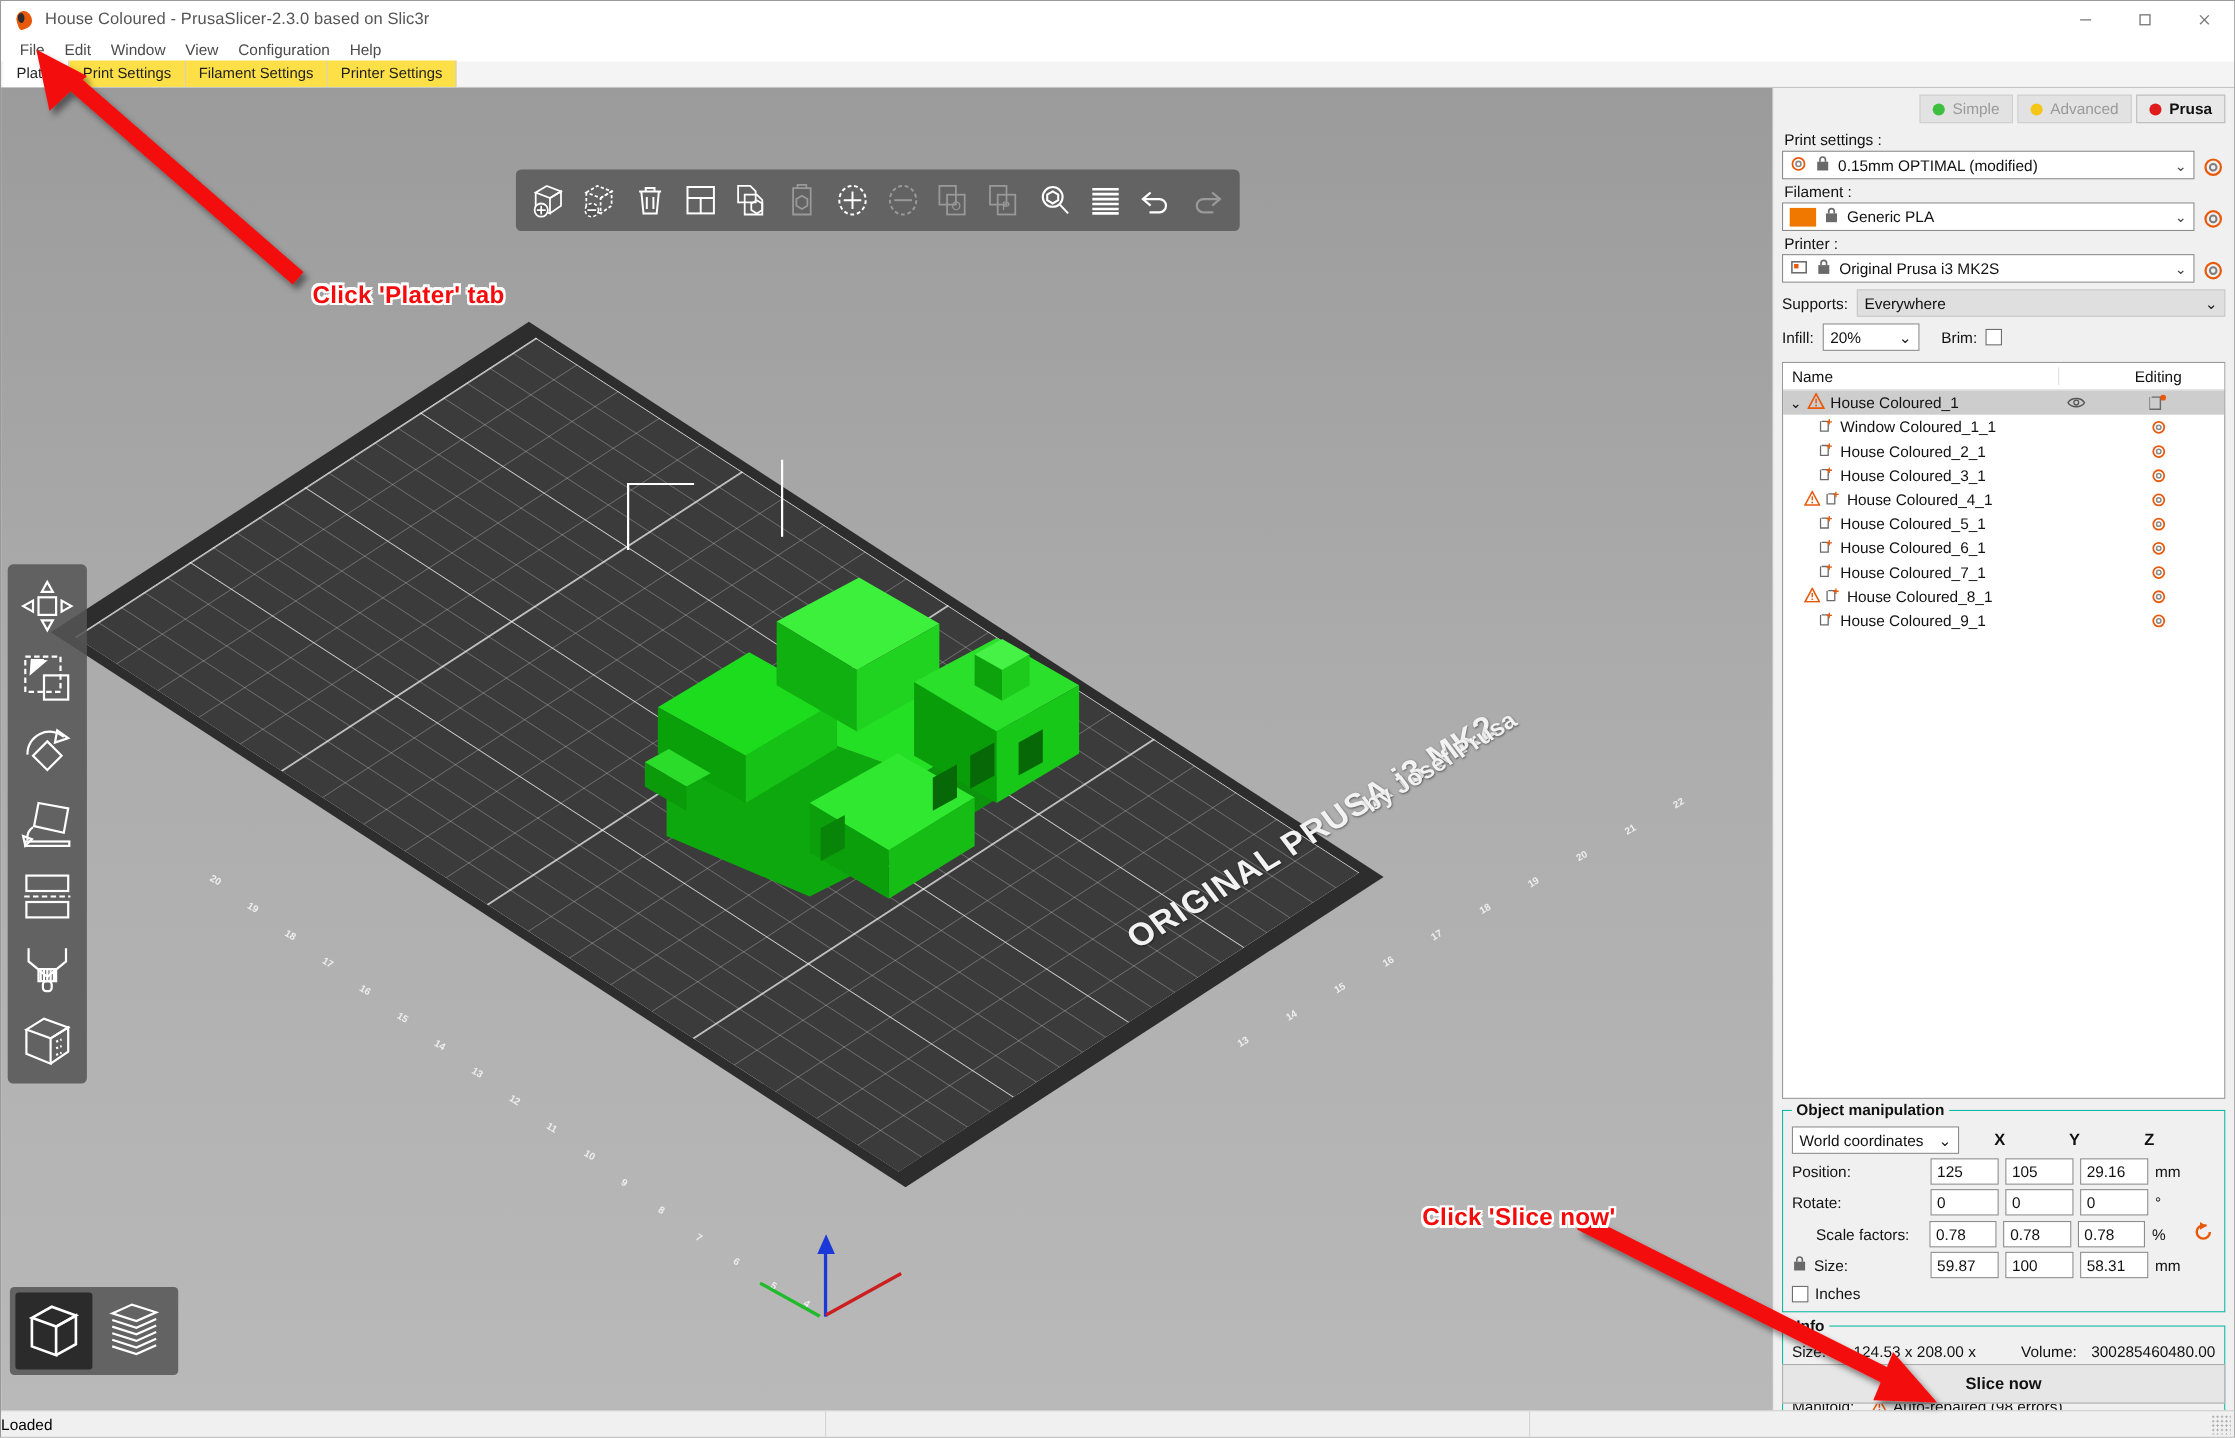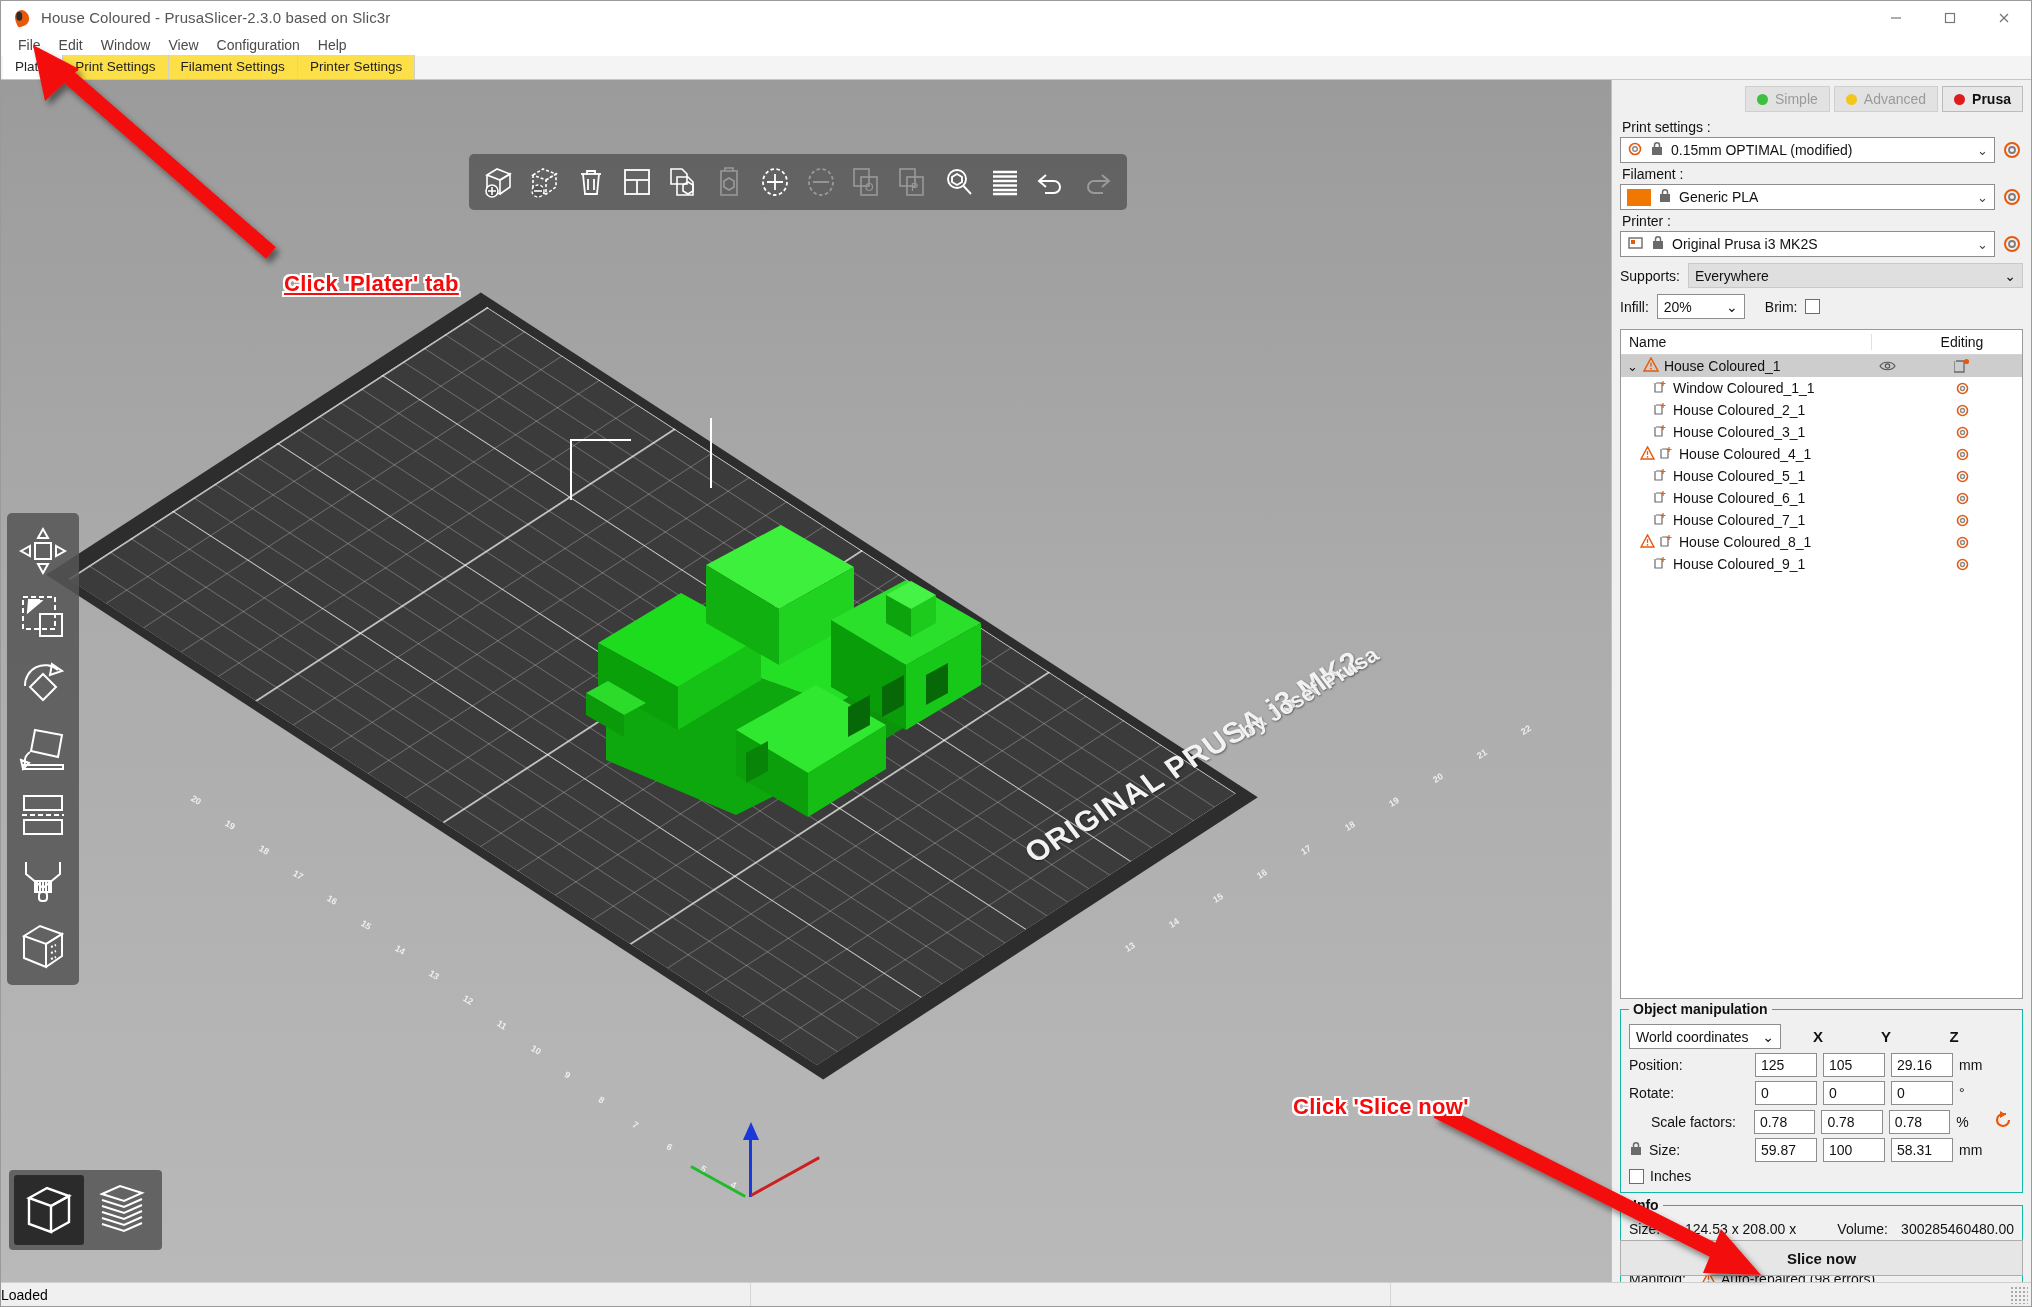--- a/index.html
+++ b/index.html
@@ -171,21 +171,21 @@
   .modebar { display: flex; justify-content: flex-end; gap: 4px; margin-bottom: 7px; }
   .modebtn {
     display: flex; align-items: center; gap: 7px;
     padding: 4px 11px; font-size: 14px;
     background: #e2e2e2; border: 1px solid #cfcfcf; color: #9a9a9a;
   }
   .modebtn.active { background: #e8e8e8; color: #111; font-weight: bold; border-color: #bbb; }
   .dot { width: 11px; height: 11px; border-radius: 50%; display: inline-block; }
 
   .plabel { font-size: 14px; margin: 3px 0 2px 2px; color: #111; }
-  .combo-row { display: flex; align-items: center; gap: 6px; margin-bottom: 1px; }
+  .combo-row { display: flex; align-items: flex-end; gap: 6px; margin-bottom: 1px; }
   .combo {
     flex: 1; height: 26px; background: #fff;
     border: 1px solid #8d8d8d;
     display: flex; align-items: center; gap: 7px;
     padding: 0 6px; font-size: 14px; position: relative;
   }
   .combo .caret {
     margin-left: auto; color: #444; font-size: 13px;
   }
   .gear-btn { width: 22px; height: 22px; display:flex; align-items:center; justify-content:center; }
@@ -1064,21 +1064,21 @@
     <defs>
       <filter id="sh1" x="-30%" y="-30%" width="180%" height="180%">
         <feDropShadow dx="4" dy="5" stdDeviation="3" flood-color="#000" flood-opacity=".45"></feDropShadow>
       </filter>
     </defs>
     <g filter="url(#sh1)">
       <path d="M252,210 L36,22" stroke="#f40b0b" stroke-width="15" stroke-linecap="butt"></path>
       <polygon points="14,2 60,26 26,58" fill="#f40b0b"></polygon>
     </g>
   </svg>
-  <div class="anno-text" style="left:283px; top:270px;text-decoration:underline;">Click 'Plater' tab</div>
+  <div class="anno-text" style="left:283px; top:254px;">Click 'Plater' tab</div>
 
   <svg class="arrow-svg" style="left:1430px; top:1100px;" width="350" height="190" viewBox="0 0 350 190">
     <defs>
       <filter id="sh2" x="-30%" y="-30%" width="180%" height="180%">
         <feDropShadow dx="4" dy="5" stdDeviation="3" flood-color="#000" flood-opacity=".45"></feDropShadow>
       </filter>
     </defs>
     <g filter="url(#sh2)">
       <path d="M6,10 L300,158" stroke="#f40b0b" stroke-width="15" stroke-linecap="butt"></path>
       <polygon points="330,174 272,172 290,128" fill="#f40b0b"></polygon>

